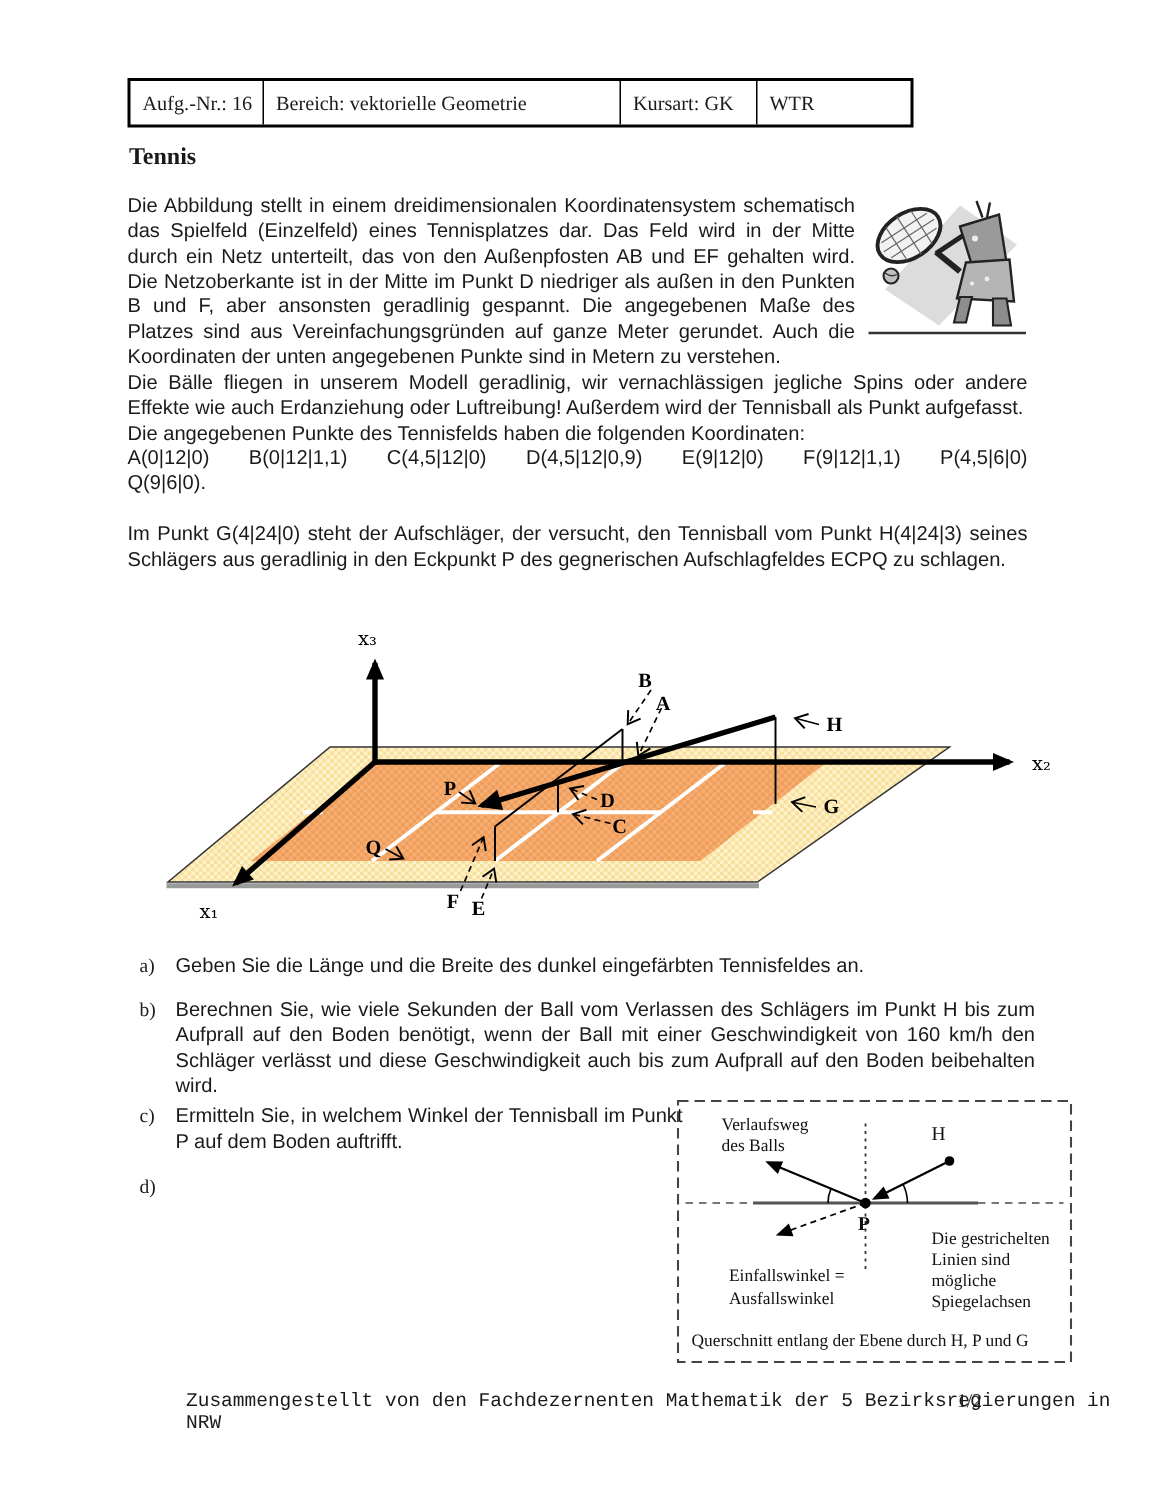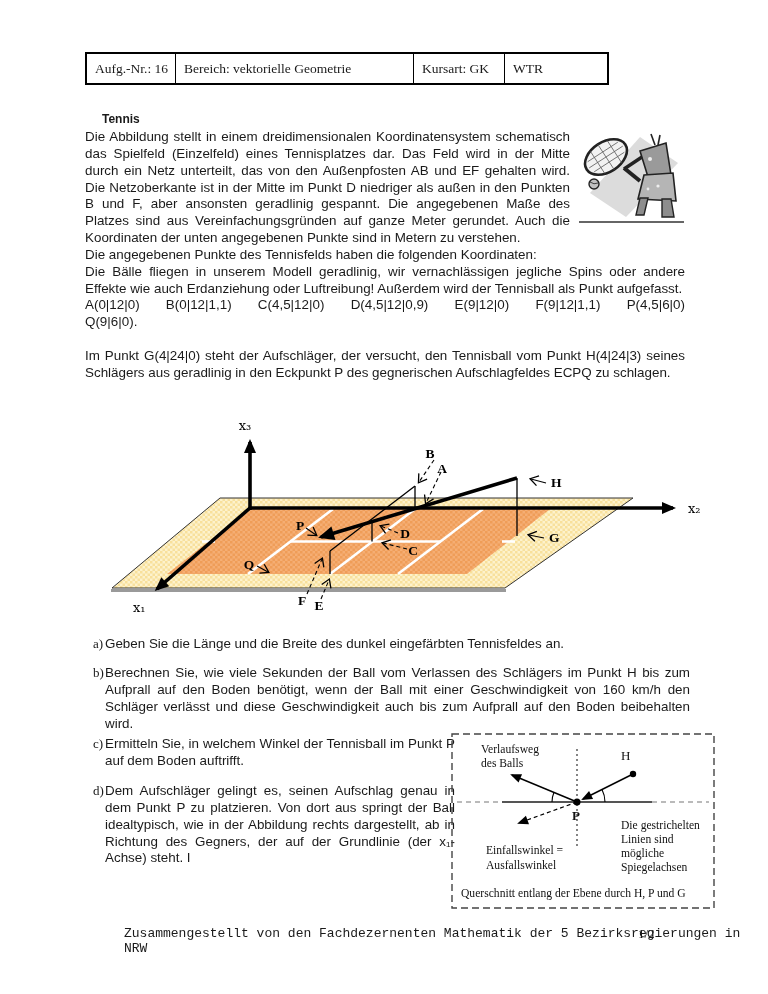--- a/index.html
+++ b/index.html
@@ -7,34 +7,34 @@
         font-family:"Liberation Sans","DejaVu Sans",sans-serif;color:#1a1a1a;}
   
   .hdr{position:absolute;left:85px;top:52px;width:524px;height:33px;display:flex;
        border:2px solid #000;box-sizing:border-box;
        font-family:"Liberation Serif","DejaVu Serif",serif;font-size:13.5px;}
   .hdr .cell{border-right:1.5px solid #000;display:flex;align-items:center;
        padding-left:8px;box-sizing:border-box;white-space:nowrap;overflow:hidden;}
   .hdr .cell:last-child{border-right:none;}
   .c1{width:89px;} .c2{width:238px;} .c3{width:91px;} .c4{flex:1;}
   
-  .title{position:absolute;left:86px;top:96px;margin:16px;
-       font-family:Liberation Sans, sans-serif;font-weight:bold;font-size:12px;}
+  .title{position:absolute;left:86px;top:96px;margin:0;
+       font-family:Liberation Serif, serif;font-weight:bold;font-size:16px;}
   
   .body-text{position:absolute;left:85px;top:129px;width:600px;
        font-size:13.4px;line-height:16.85px;text-align:justify;}
   .body-text p{margin:0;}
   .clipart{float:right;width:107px;height:94px;margin:2px 0 4px 8px;}
   .coords-l1{text-align:justify;text-align-last:justify;}
   .p-gap{margin-top:17px !important;}
   
   .q{position:absolute;font-size:13.4px;line-height:16.85px;}
   .qlabel{position:absolute;left:0;top:0;
        font-family:"Liberation Serif","DejaVu Serif",serif;font-size:13px;}
-  .qtext{margin-left:12px;text-align:justify;}
+  .qtext{margin-left:24px;text-align:justify;}
   .qa{left:93px;top:636px;width:600px;}
   .qb{left:93px;top:665px;width:597px;}
   .qc{left:93px;top:736px;width:362px;}
   .qd{left:93px;top:783px;width:362px;}
   .qd .qtext div{margin:0;}
   
   .court-wrap{position:absolute;left:85px;top:416px;width:625px;height:216px;}
   .inset-wrap{position:absolute;left:451px;top:733px;width:264px;height:176px;}
   
   .footer-credit{position:absolute;left:124px;top:926px;
@@ -80,22 +80,22 @@
           <ellipse cx="28" cy="26" rx="23" ry="15" fill="#f2f2f2" stroke="#222" stroke-width="2.6"></ellipse>
           <path d="M10,20 H46 M8,26 H48 M10,32 H46 M18,13 V39 M28,11 V41 M38,13 V39" stroke="#666" stroke-width="0.8" fill="none"></path>
         </g>
         <line x1="46" y1="37" x2="62" y2="50" stroke="#222" stroke-width="4"></line>
         <circle cx="16" cy="53" r="5" fill="#c0c0c0" stroke="#222" stroke-width="1.4"></circle>
         <path d="M12,51 q4,3 8,1" stroke="#333" stroke-width="0.9" fill="none"></path>
         <line x1="1" y1="91" x2="106" y2="91" stroke="#333" stroke-width="1.6"></line>
       </svg>
     </div>
     <p>Die Abbildung stellt in einem dreidimensionalen Koordinatensystem schematisch das Spielfeld (Einzelfeld) eines Tennisplatzes dar. Das Feld wird in der Mitte durch ein Netz unterteilt, das von den Außenpfosten AB und EF gehalten wird. Die Netzoberkante ist in der Mitte im Punkt D niedriger als außen in den Punkten B und F, aber ansonsten geradlinig gespannt. Die angegebenen Maße des Platzes sind aus Vereinfachungsgründen auf ganze Meter gerundet. Auch die Koordinaten der unten angegebenen Punkte sind in Metern zu verstehen.</p>
+    <p>Die Bälle fliegen in unserem Modell geradlinig, wir vernachlässigen jegliche Spins oder andere Effekte wie auch Erdanziehung oder Luftreibung! Außerdem wird der Tennisball als Punkt aufgefasst.</p>
     <p>Die angegebenen Punkte des Tennisfelds haben die folgenden Koordinaten:</p>
-    <p>Die Bälle fliegen in unserem Modell geradlinig, wir vernachlässigen jegliche Spins oder andere Effekte wie auch Erdanziehung oder Luftreibung! Außerdem wird der Tennisball als Punkt aufgefasst.</p>
     <div class="coords-l1">A(0|12|0) B(0|12|1,1) C(4,5|12|0) D(4,5|12|0,9) E(9|12|0) F(9|12|1,1) P(4,5|6|0)</div>
     <div>Q(9|6|0).</div>
     <p class="p-gap">Im Punkt G(4|24|0) steht der Aufschläger, der versucht, den Tennisball vom Punkt H(4|24|3) seines Schlägers aus geradlinig in den Eckpunkt P des gegnerischen Aufschlagfeldes ECPQ zu schlagen.</p>
   </div>
 
   <div class="court-wrap">
     <svg width="625" height="216" viewBox="0 0 625 216">
       <defs>
         <pattern id="chkOuter" width="5" height="5" patternUnits="userSpaceOnUse">
           <rect width="5" height="5" fill="#FDF2CC"></rect>
@@ -187,21 +187,20 @@
     <span class="qlabel">b)</span>
     <div class="qtext">Berechnen Sie, wie viele Sekunden der Ball vom Verlassen des Schlägers im Punkt H bis zum Aufprall auf den Boden benötigt, wenn der Ball mit einer Geschwindigkeit von 160 km/h den Schläger verlässt und diese Geschwindigkeit auch bis zum Aufprall auf den Boden beibehalten wird.</div>
   </div>
   <div class="q qc">
     <span class="qlabel">c)</span>
     <div class="qtext">Ermitteln Sie, in welchem Winkel der Tennisball im Punkt P auf dem Boden auftrifft.</div>
   </div>
   <div class="q qd">
     <span class="qlabel">d)</span>
     <div class="qtext">
-      <div>Dem Aufschläger gelingt es, seinen Aufschlag genau in dem Punkt P zu platzieren. Von dort aus springt der Ball idealtypisch, wie in der Abbildung rechts dargestellt, ab in Richtung des Gegners, der auf der Grundlinie (der x₁-Achse) steht. I</div>
     </div>
   </div>
 
   <div class="inset-wrap">
     <svg width="264" height="176" viewBox="0 0 264 176">
       <defs>
         <marker id="insArrow" markerUnits="userSpaceOnUse" markerWidth="13" markerHeight="11" refX="10" refY="5.5" orient="auto">
           <path d="M1,1 L12,5.5 L1,10 z" fill="#000"></path>
         </marker>
       </defs>

